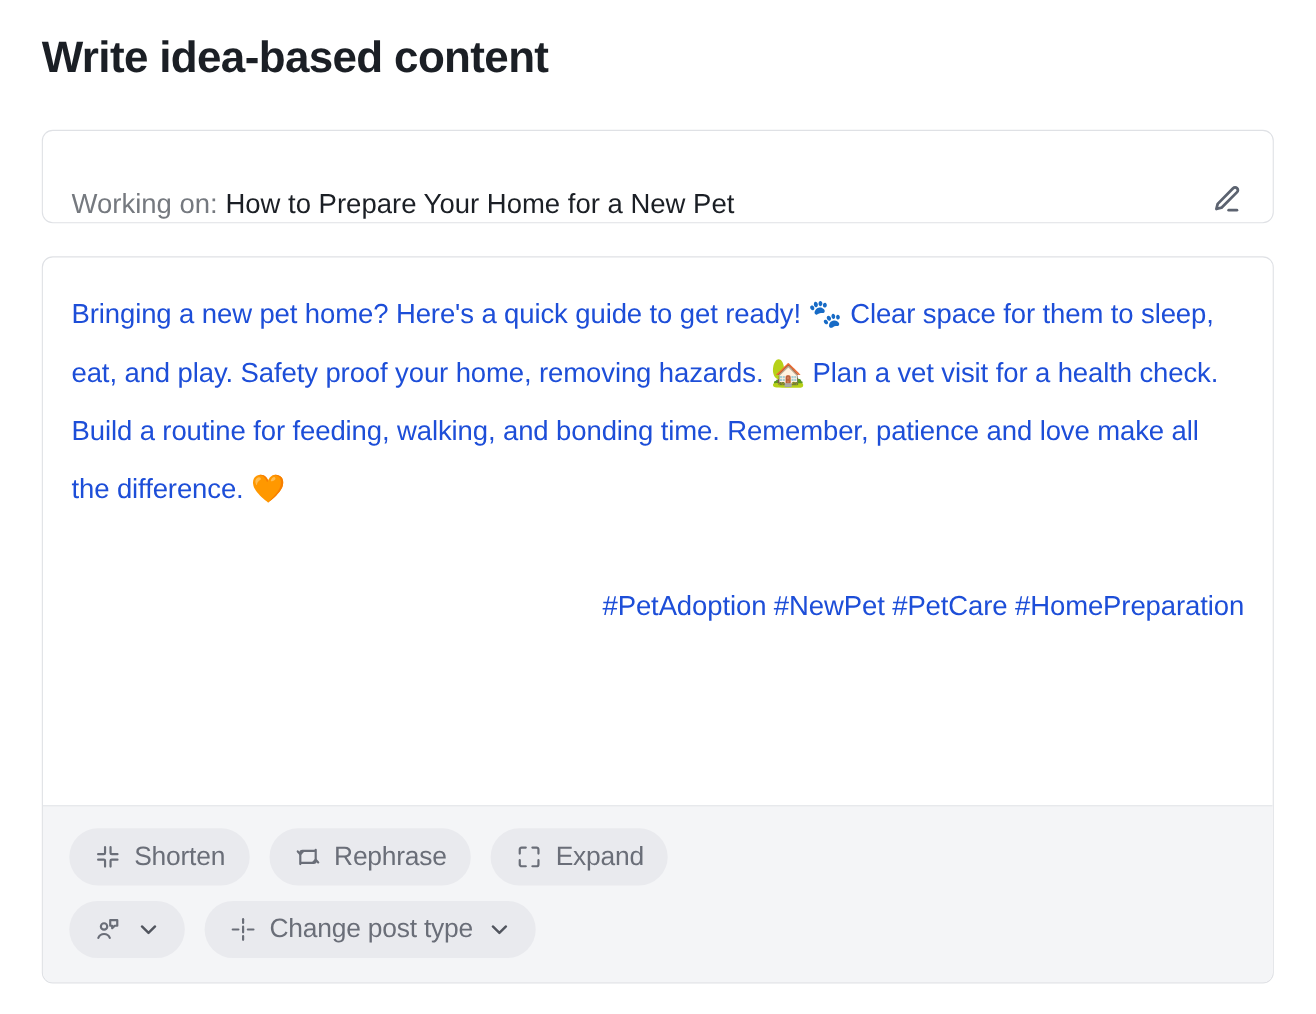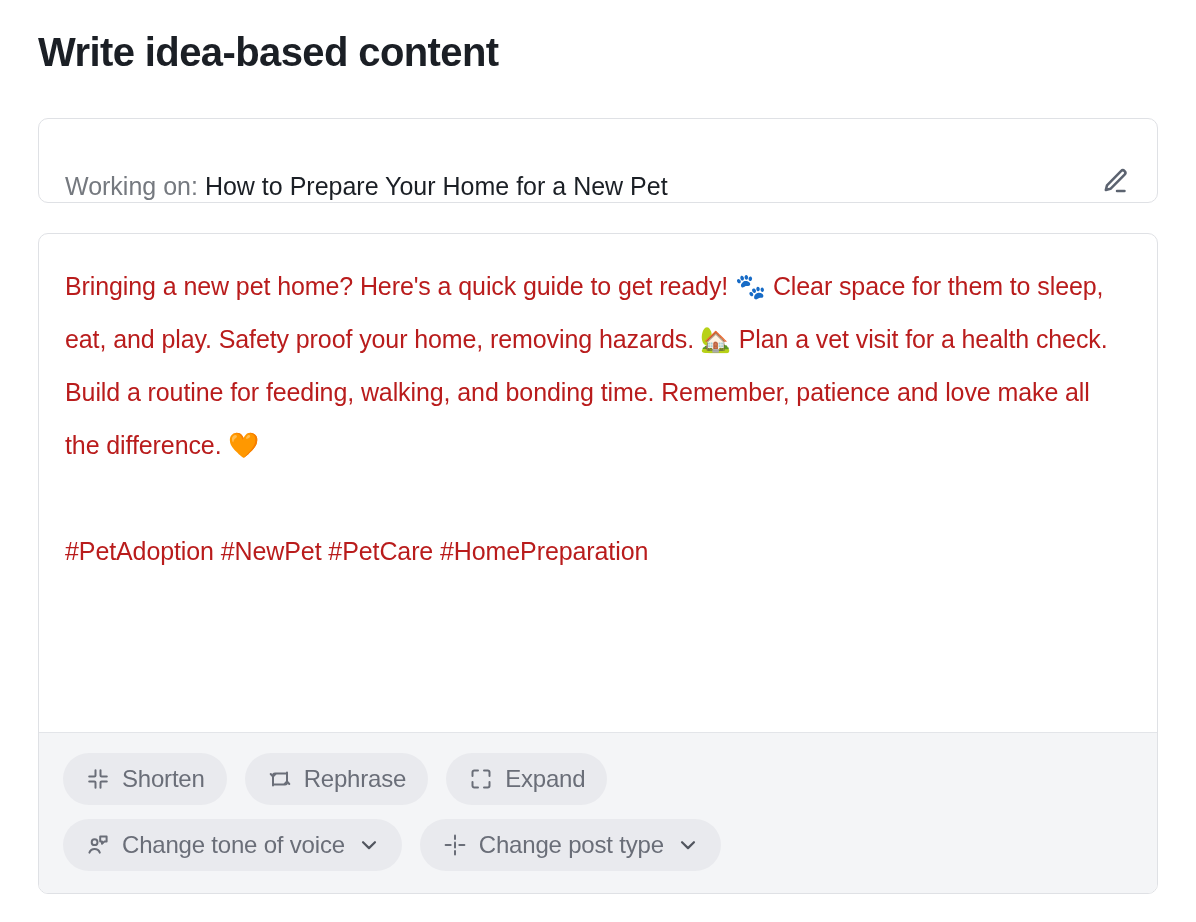--- a/index.html
+++ b/index.html
@@ -86,25 +86,26 @@
   }
   .editor-body {
     flex: 1 1 auto;
     padding: 26px 26px 0 26px;
     overflow: hidden;
   }
   .editor-paragraph {
     margin: 0;
     font-size: 25px;
     line-height: 53px;
-    color: #b91c1c;
+    color: #1d4ed8;
     letter-spacing: -0.1px;
   }
   .editor-paragraph + .editor-paragraph {
     margin-top: 53px;
+    text-align: right;
   }
 
   
   .toolbar {
     flex: 0 0 auto;
     background: #f4f5f7;
     border-top: 1px solid #e3e5e9;
     padding: 20px 24px 22px 24px;
     display: flex;
     flex-wrap: wrap;
@@ -227,21 +228,20 @@
       <div class="toolbar-row">
 
         <button class="pill">
           <span class="pill-icon">
             <svg width="24" height="24" viewBox="0 0 24 24" fill="none" stroke="#6a6e78" stroke-width="2" stroke-linecap="round" stroke-linejoin="round">
               <circle cx="8.6" cy="9.2" r="2.9"></circle>
               <path d="M3.4 19.6a5.6 5.6 0 0 1 10.4 0"></path>
               <path d="M14.2 3.4h6.4v5.2h-2.3l-2.3 2.2V8.6h-1.8z"></path>
             </svg>
           </span>
-          <span>Change tone of voice</span>
           <span class="chev">
             <svg width="22" height="22" viewBox="0 0 24 24" fill="none" stroke="#51555e" stroke-width="2.4" stroke-linecap="round" stroke-linejoin="round">
               <path d="M5.5 9l6.5 6.4L18.5 9"></path>
             </svg>
           </span>
         </button>
 
         <button class="pill">
           <span class="pill-icon">
             <svg width="24" height="24" viewBox="0 0 24 24" fill="none" stroke="#6a6e78" stroke-width="2" stroke-linecap="round" stroke-linejoin="round">

